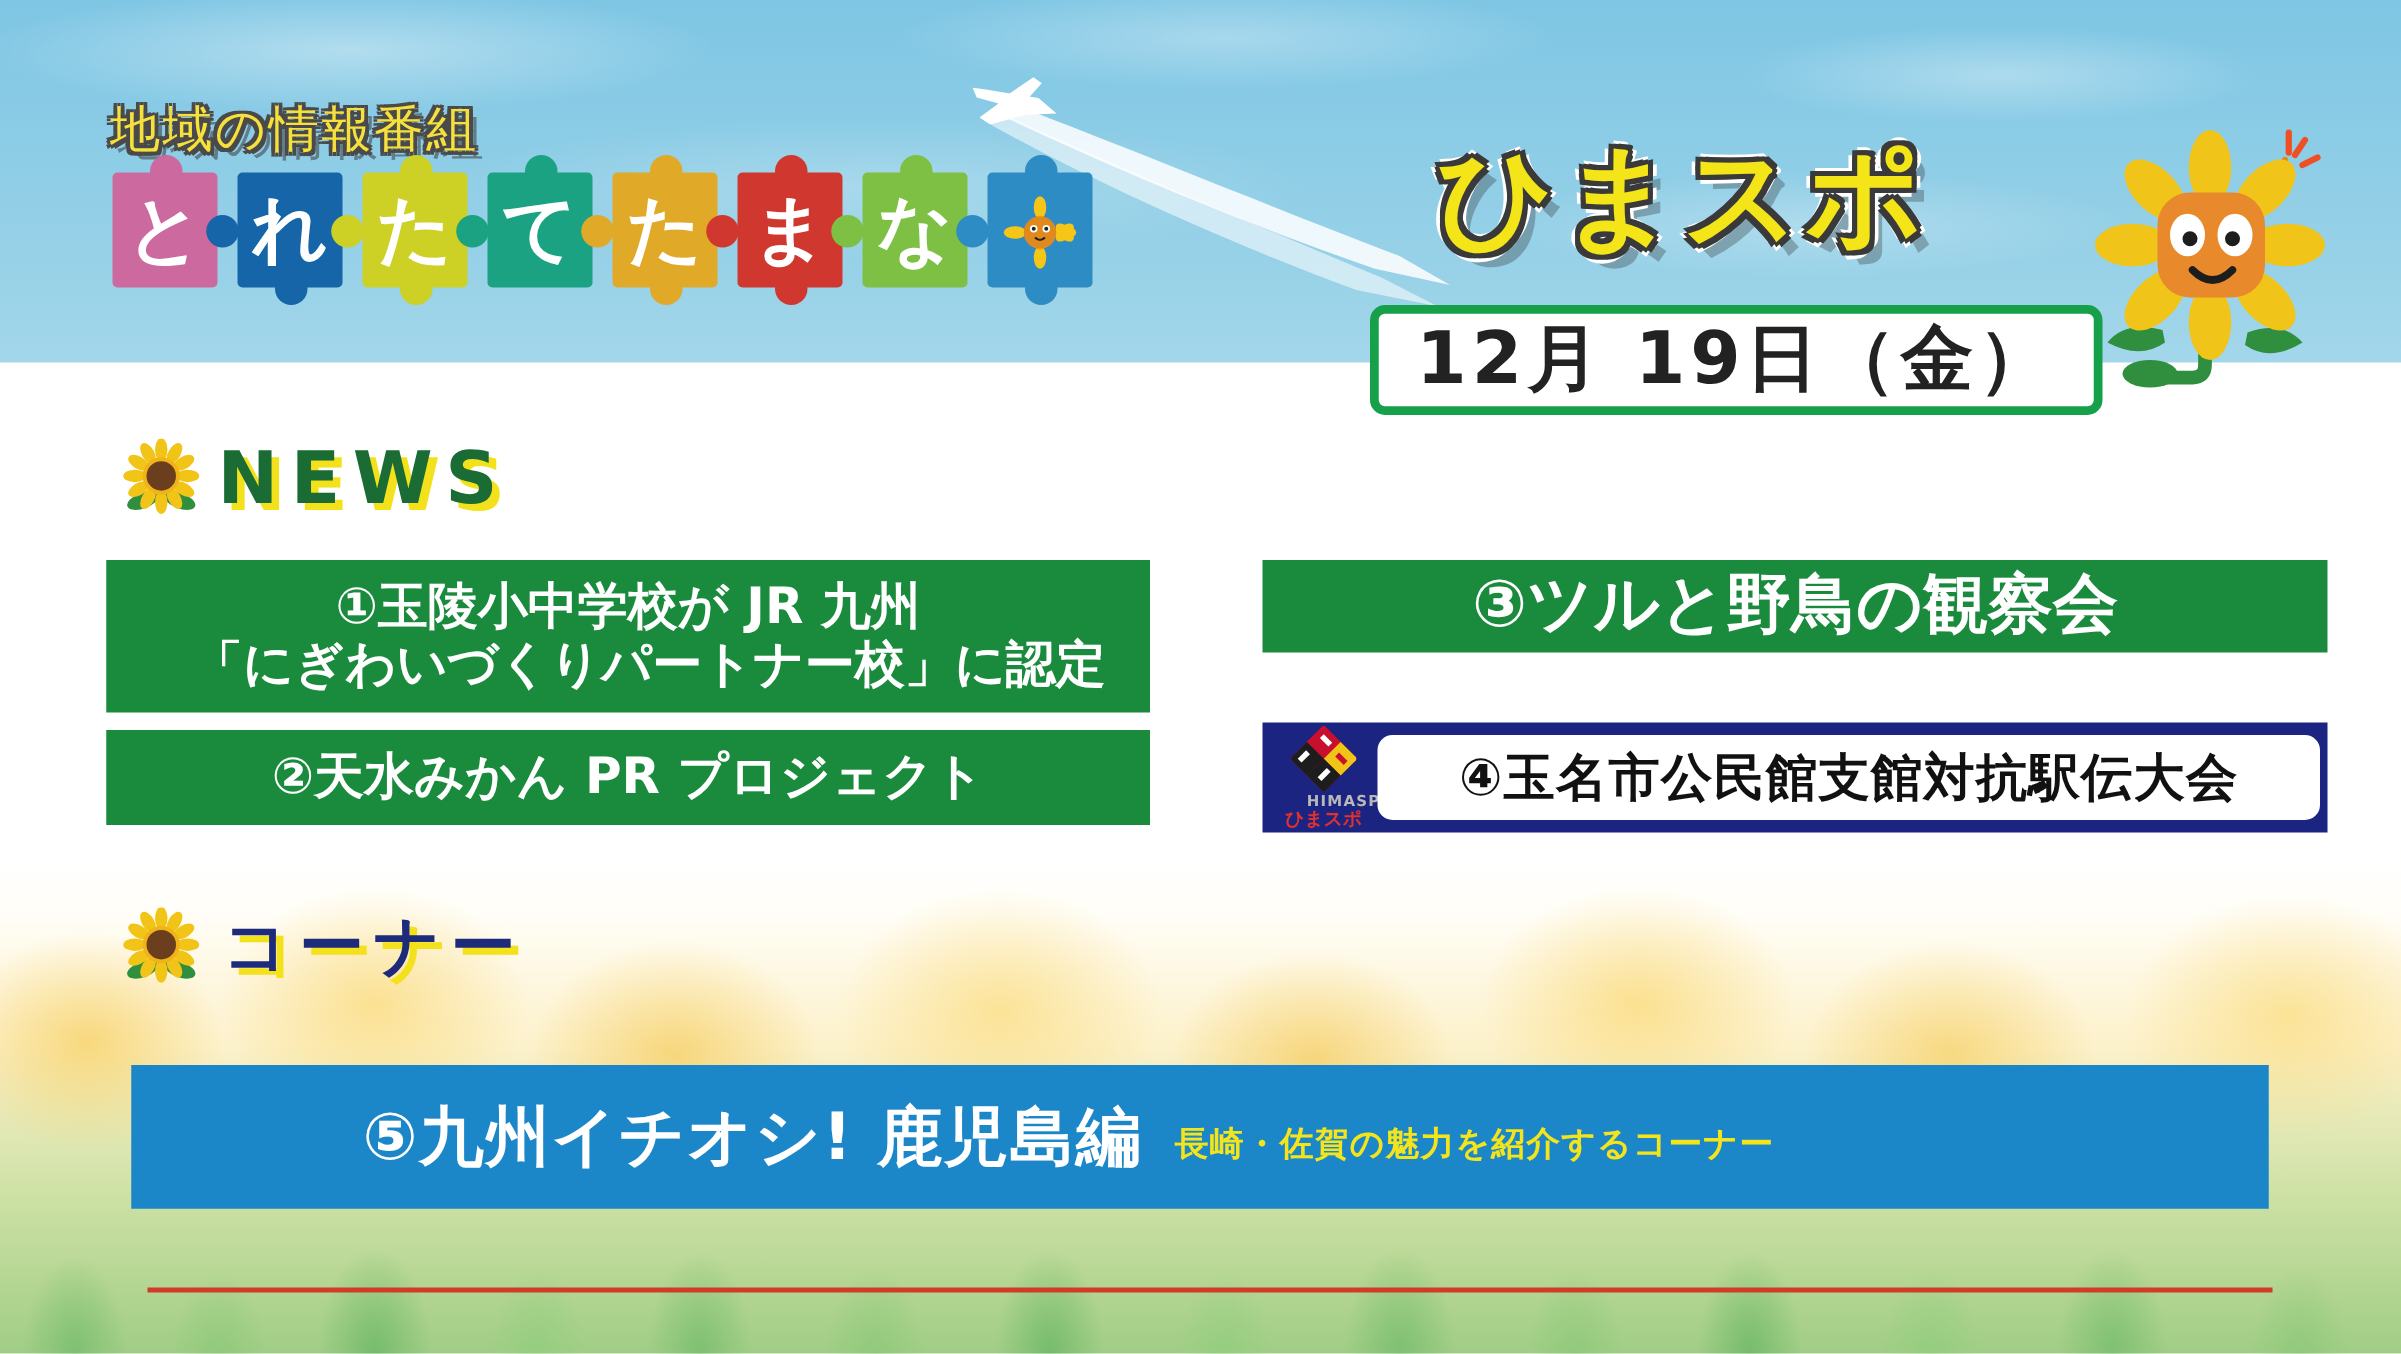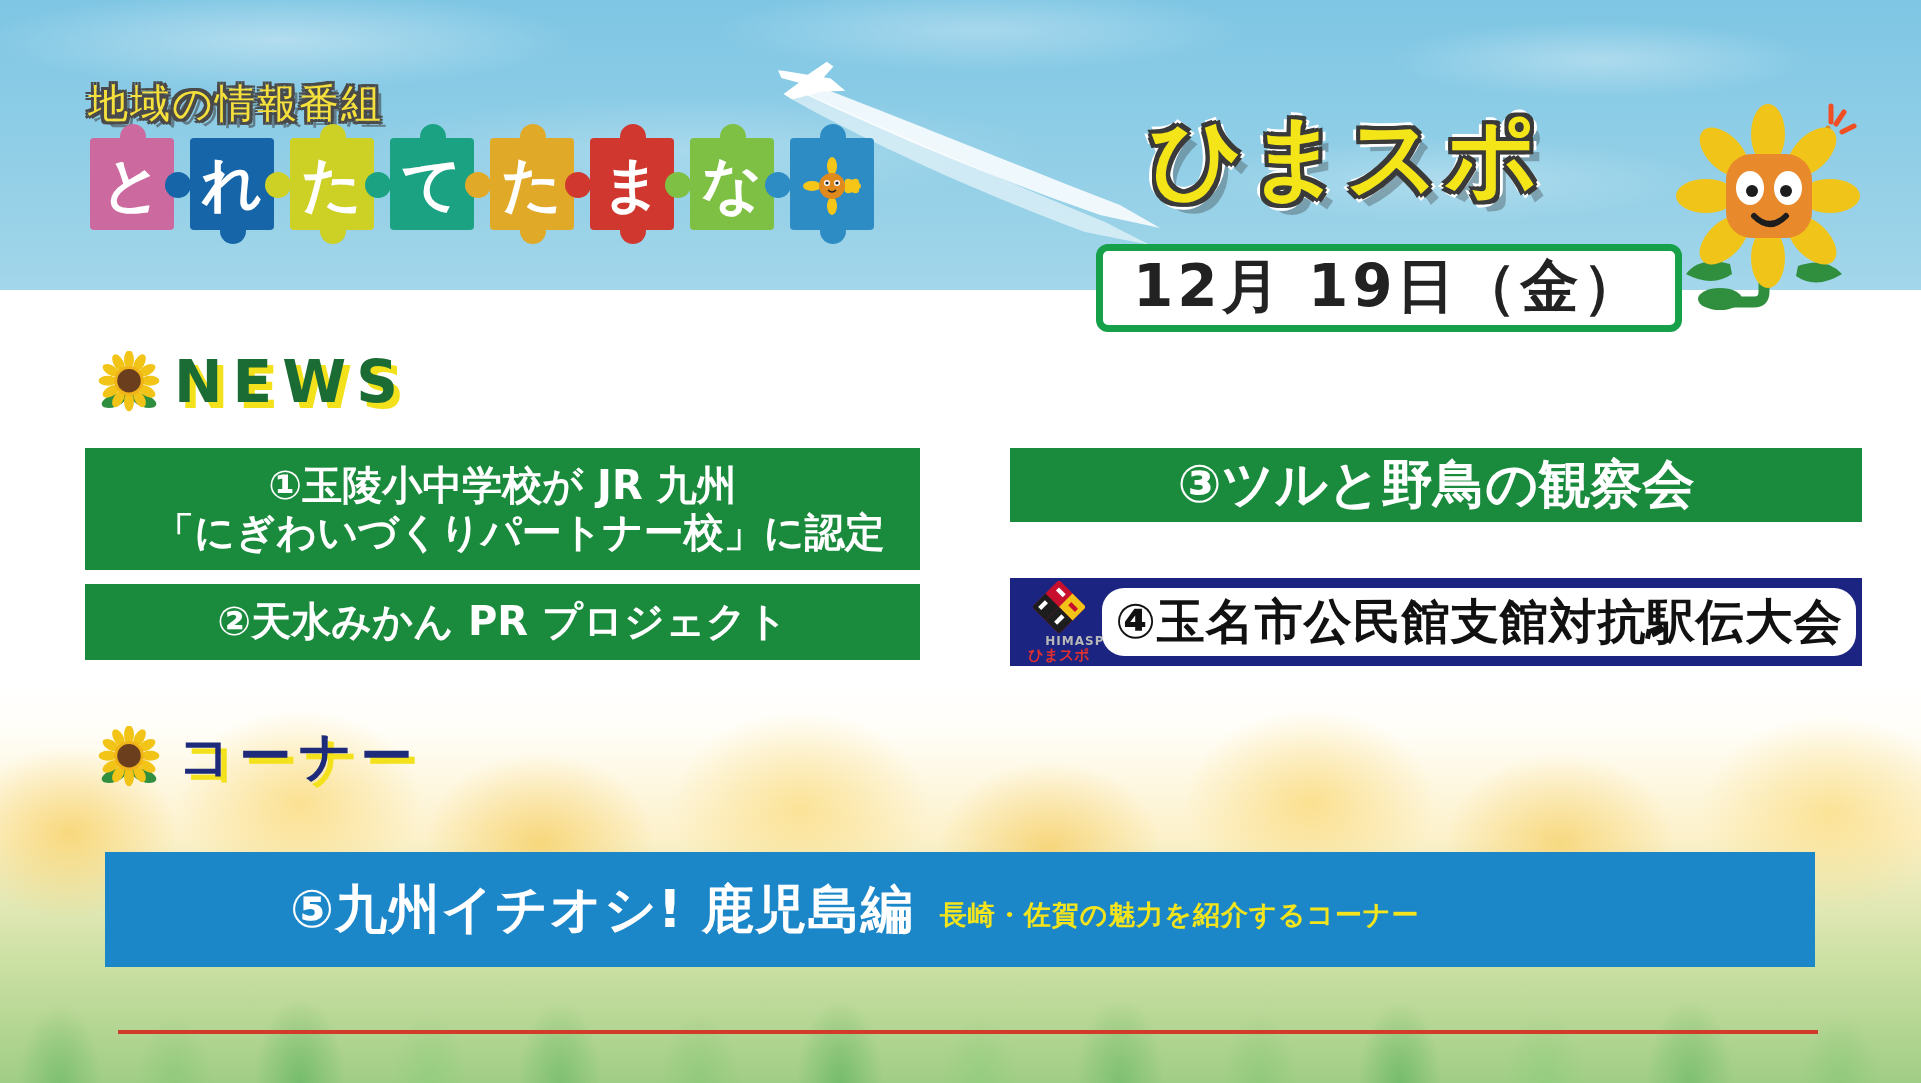--- a/index.html
+++ b/index.html
@@ -180,23 +180,23 @@
   
   #box4 {
     position:absolute; left:1010px; top:578px; width:852px; height:88px;
     background:#1b2480; display:flex; align-items:center; padding:0 6px;
   }
   #box4 .logo-wrap { width:86px; flex:0 0 auto; display:flex; flex-direction:column; align-items:center; justify-content:center; }
   #box4 .logo-mark { width:52px; height:52px; }
   #box4 .logo-en { font-size:12px; font-weight:800; color:#b8b8b8; letter-spacing:1px; line-height:1; margin-top:2px;margin-left:43px; }
   #box4 .logo-jp { font-size:15px; font-weight:800; color:#e03030; letter-spacing:0px; line-height:1; margin-top:1px; }
   #box4 .panel {
-    flex:1 1 auto; background:#fff; border-radius:22px; height:68px;
+    flex:1 1 auto; background:#fff; border-radius:12px; height:68px;
     display:flex; align-items:center; justify-content:center;
-    font-size:48px; font-weight:800; color:#111; letter-spacing:1px;
+    font-size:41px; font-weight:800; color:#111; letter-spacing:1px;
   }
 
   
   #box5 {
     position:absolute; left:105px; top:828px; width:1710px; height:115px;
     background:#1b86c8; display:flex; align-items:center; z-index:5;margin-top:24px;
   }
   #box5 .main {
     color:#fff; font-size:52px; font-weight:800; letter-spacing:1px;
     margin-left:185px;

